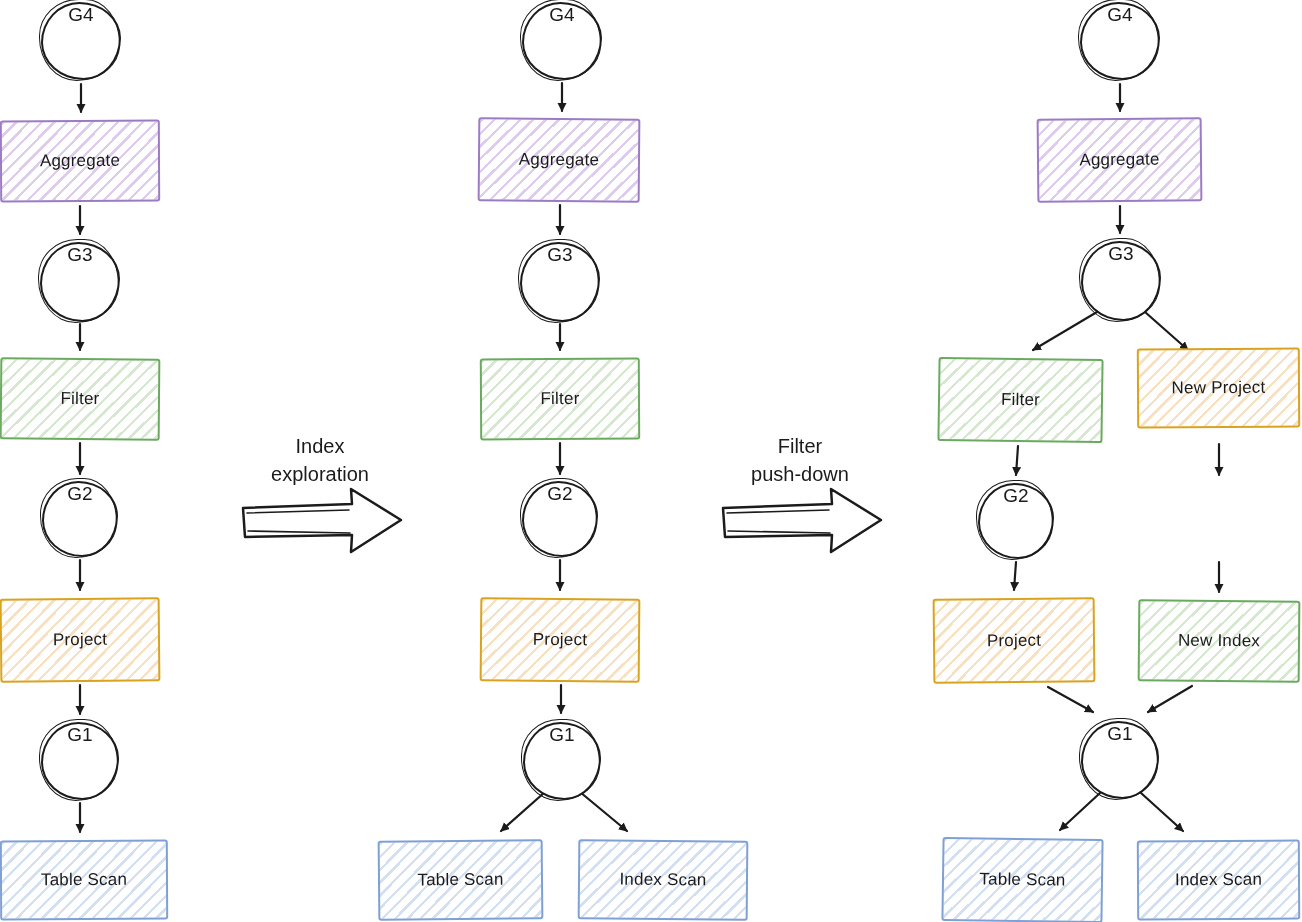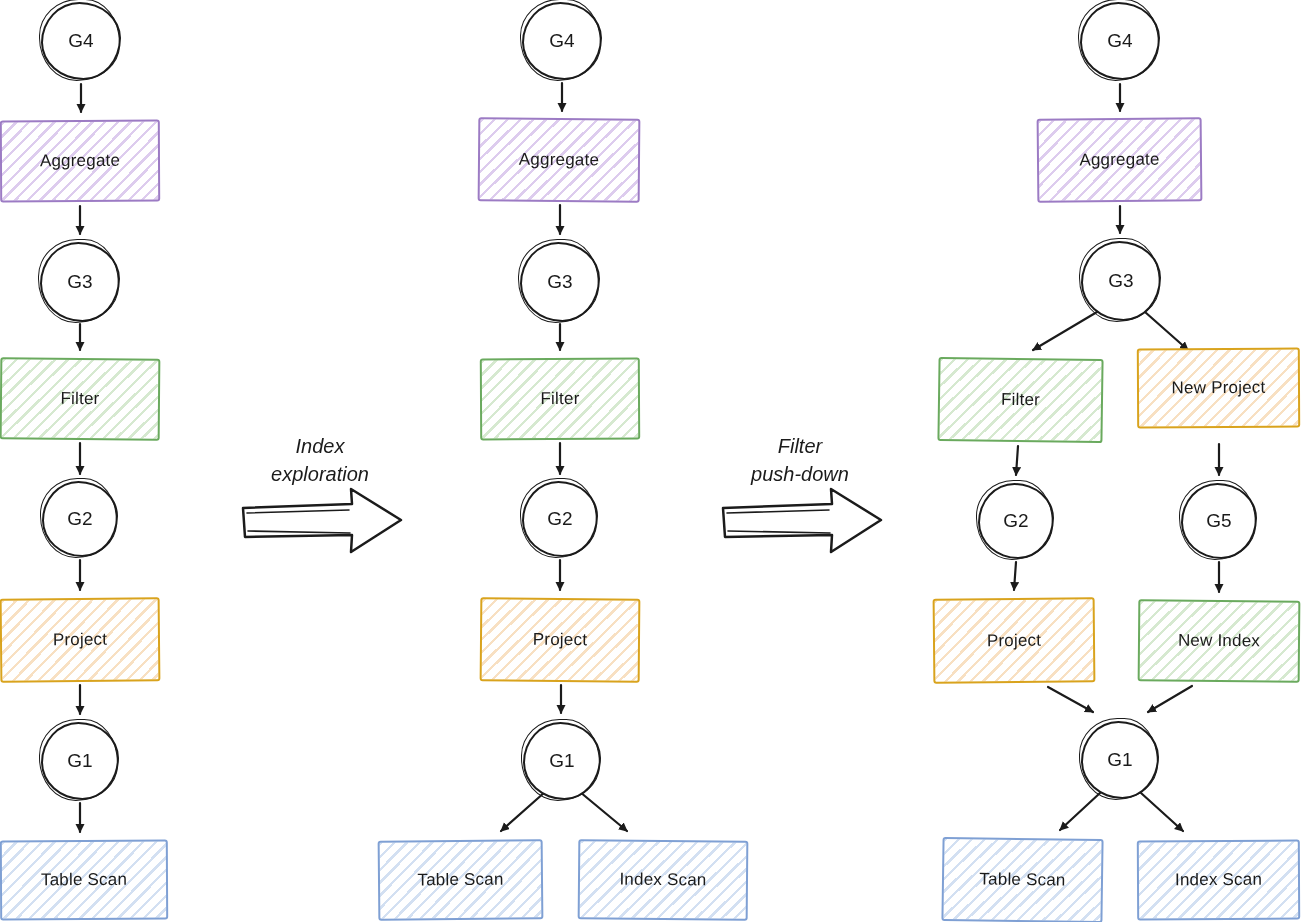--- a/index.html
+++ b/index.html
@@ -27,34 +27,34 @@
   .box-green{border-color:var(--green_stroke);
     background-image:repeating-linear-gradient(135deg,var(--green_hatch) 0px,var(--green_hatch) 2.4px,transparent 2.4px,transparent 9px);}
   .box-orange{border-color:var(--orange_stroke);
     background-image:repeating-linear-gradient(135deg,var(--orange_hatch) 0px,var(--orange_hatch) 2.4px,transparent 2.4px,transparent 9px);}
   .box-blue{border-color:var(--blue_stroke);
     background-image:repeating-linear-gradient(135deg,var(--blue_hatch) 0px,var(--blue_hatch) 2.4px,transparent 2.4px,transparent 9px);}
   .gnode{
     position:absolute;box-sizing:border-box;background:#ffffff;
     border:2.6px solid var(--ink);
     border-radius:48% 52% 47% 53% / 52% 46% 54% 48%;
-    display:flex;align-items:center;justify-content:center;
+    display:flex;align-items:flex-start;justify-content:center;
     font-size:19px;color:var(--ink);
   }
   .gnode::after{
     content:"";position:absolute;inset:-5px -1px -3px -4px;
     border:1.7px solid var(--ink);
     border-radius:50% 44% 55% 48% / 46% 55% 45% 54%;
     pointer-events:none;
   }
   .rot-a{transform:rotate(-0.55deg);}
   .rot-b{transform:rotate(0.5deg);}
   .rot-c{transform:rotate(-0.3deg);}
   .rot-d{transform:rotate(0.8deg);}
-  .tlabel{position:absolute;text-align:center;font-size:20px;line-height:28px;color:var(--ink);font-style:italic;}
+  .tlabel{position:absolute;text-align:center;font-size:20px;line-height:28px;color:var(--ink);}
 </style>
 </head>
 <body>
 
 <div class="canvas">
 
   <svg class="edges" viewBox="0 0 1302 922" xmlns="http://www.w3.org/2000/svg">
     <defs>
       <marker id="ah" markerWidth="12" markerHeight="12" refX="8" refY="4.5" orient="auto" markerUnits="userSpaceOnUse">
         <path d="M0,0 L9,4.5 L0,9 Z" style="fill:var(--ink,#1b1b1b)"></path>
@@ -184,23 +184,20 @@
     </div>
   <div class="box box-green rot-d" style="left:938px;top:358px;width:165px;height:84px">
       <span>Filter</span>
     </div>
   <div class="box box-orange rot-c" style="left:1137px;top:348px;width:163px;height:80px">
       <span>New Project</span>
     </div>
   <div class="gnode" style="left:978px;top:483px;width:76px;height:76px">
       <span>G2</span>
     </div>
-  <div class="gnode" style="left:1181px;top:483px;width:76px;height:76px">
-      <span>G5</span>
-    </div>
   <div class="box box-orange rot-a" style="left:933px;top:598px;width:162px;height:85px">
       <span>Project</span>
     </div>
   <div class="box box-green rot-b" style="left:1138px;top:600px;width:162px;height:82px">
       <span>New Index</span>
     </div>
   <div class="gnode" style="left:1081px;top:721px;width:78px;height:78px">
       <span>G1</span>
     </div>
   <div class="box box-blue rot-d" style="left:942px;top:838px;width:161px;height:84px">

